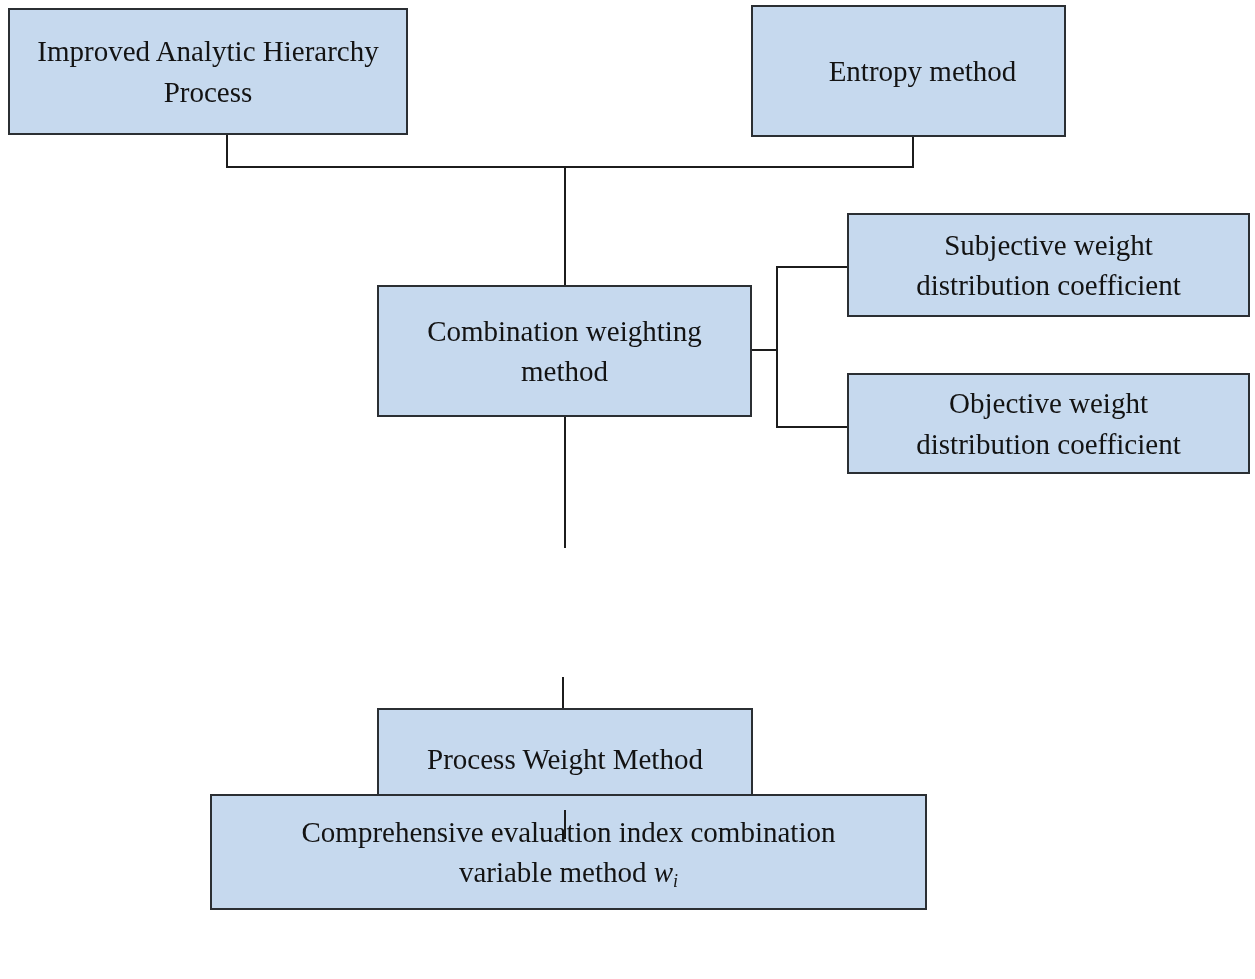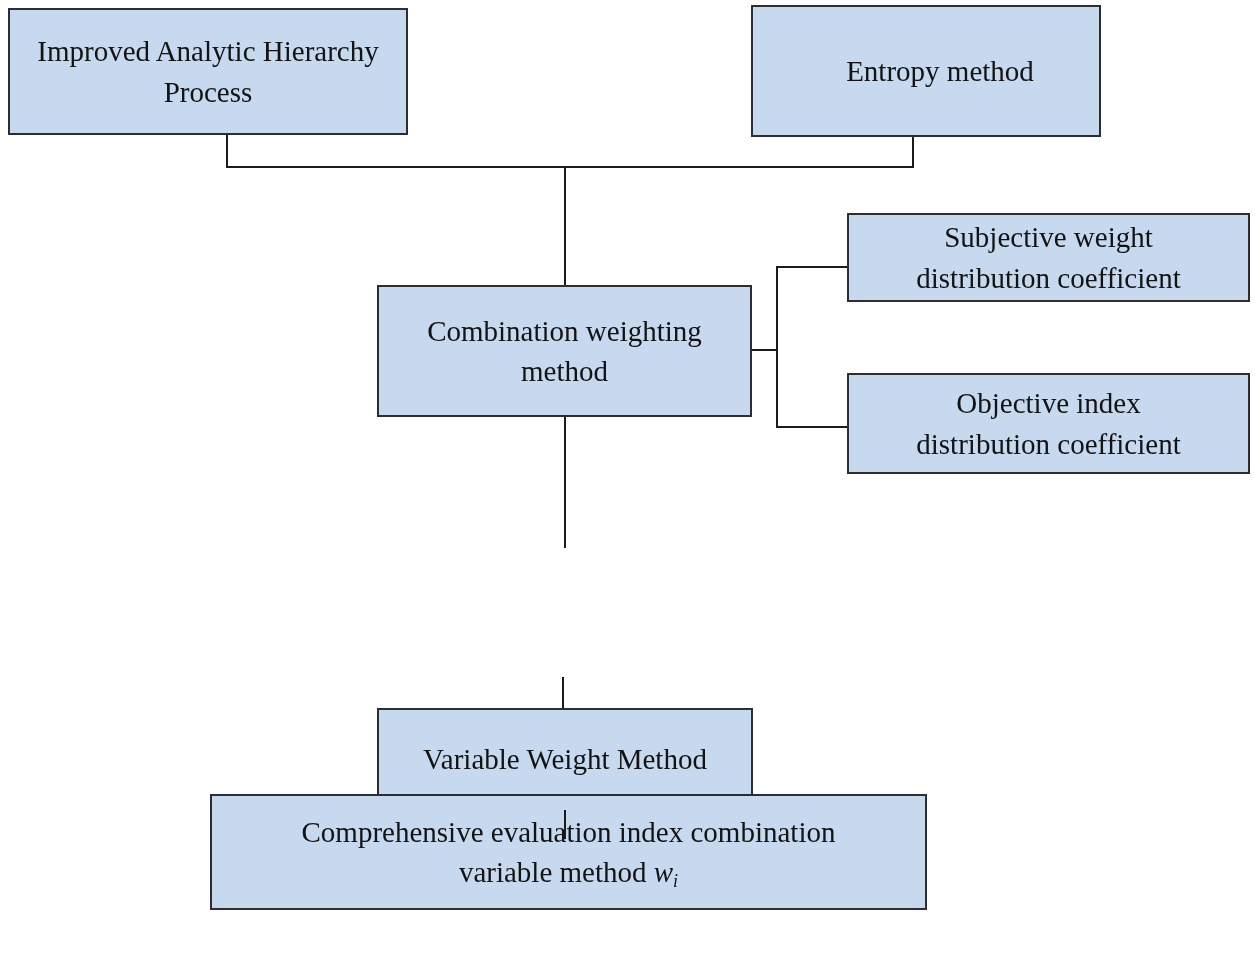--- a/index.html
+++ b/index.html
@@ -46,23 +46,23 @@
   .mathsub {
     font-style: italic;
     font-size: 0.62em;
     vertical-align: baseline;
     position: relative;
     top: 0.28em;
   }
 
   
   #n-iahp        { left: 8px;   top: 8px;   width: 400px; height: 127px; }
-  #n-entropy     { left: 751px; top: 5px;   width: 350px; height: 132px; padding-left: 28px; }
+  #n-entropy     { left: 751px; top: 5px;   width: 315px; height: 132px; padding-left: 28px; }
   #n-combination { left: 377px; top: 285px; width: 375px; height: 132px; text-align: center; }
-  #n-subjective  { left: 847px; top: 213px; width: 403px; height: 89px; }
+  #n-subjective  { left: 847px; top: 213px; width: 403px; height: 104px; }
   #n-objective   { left: 847px; top: 373px; width: 403px; height: 101px; }
   #n-constant    { left: 166px; top: 548px; width: 794px; height: 129px; }
   #n-varmethod   { left: 377px; top: 708px; width: 376px; height: 102px; }
   #n-final       { left: 210px; top: 794px; width: 717px; height: 116px; }
 
   
   #l-drop-left    { left: 226px; top: 135px; width: 2px;   height: 33px; }
   #l-drop-right   { left: 912px; top: 137px; width: 2px;   height: 31px; }
   #l-join-h       { left: 226px; top: 166px; width: 688px; height: 2px;  }
   #l-mid-v1       { left: 564px; top: 166px; width: 2px;   height: 119px;}
@@ -92,27 +92,27 @@
     <div class="node-label">Combination weighting
 method</div>
   </div>
 
   <div class="node" id="n-subjective">
     <div class="node-label">Subjective weight
 distribution coefficient</div>
   </div>
 
   <div class="node" id="n-objective">
-    <div class="node-label">Objective index
+    <div class="node-label">Objective weight
 distribution coefficient</div>
   </div>
 
 
   <div class="node" id="n-varmethod">
-    <div class="node-label">Variable Weight Method</div>
+    <div class="node-label">Process Weight Method</div>
   </div>
 
   <div class="node" id="n-final">
     <div class="node-label"><span>Comprehensive evaluation index combination</span><br><span>variable method </span><span class="mathvar">w</span><span class="mathsub">i</span></div>
   </div>
 
   <div class="line" id="l-drop-left"></div>
   <div class="line" id="l-drop-right"></div>
   <div class="line" id="l-join-h"></div>
   <div class="line" id="l-mid-v1"></div>

